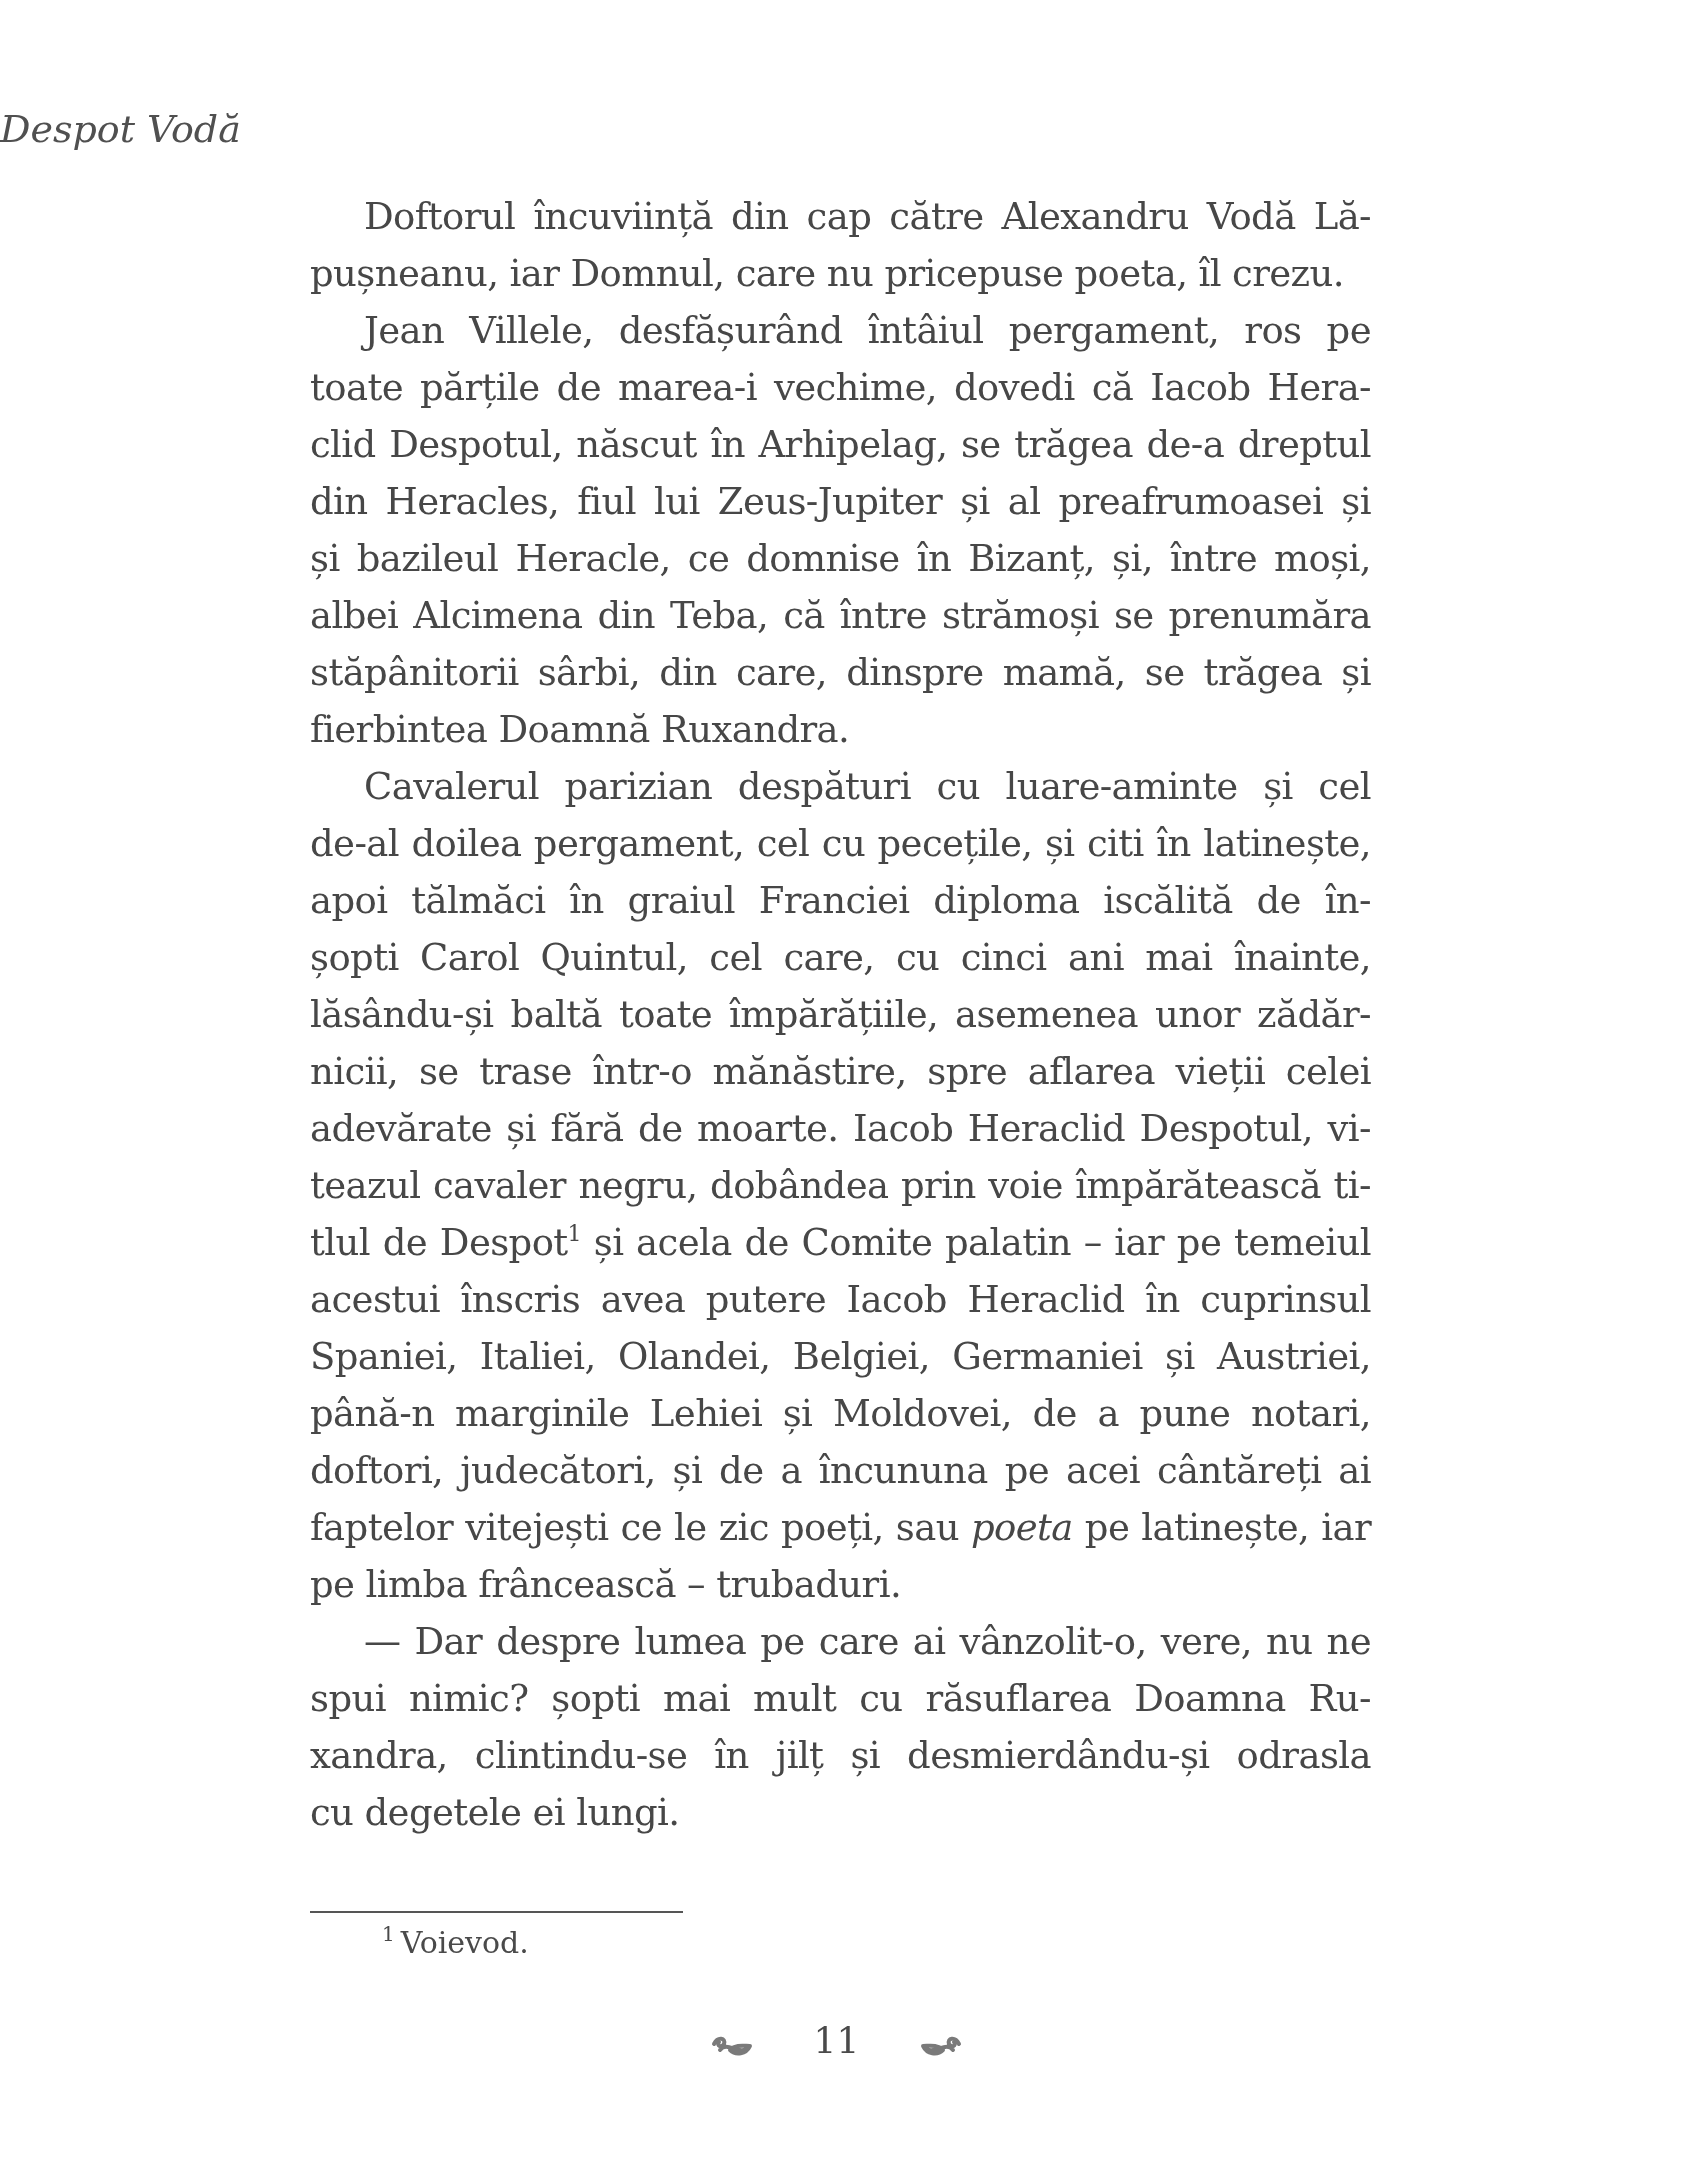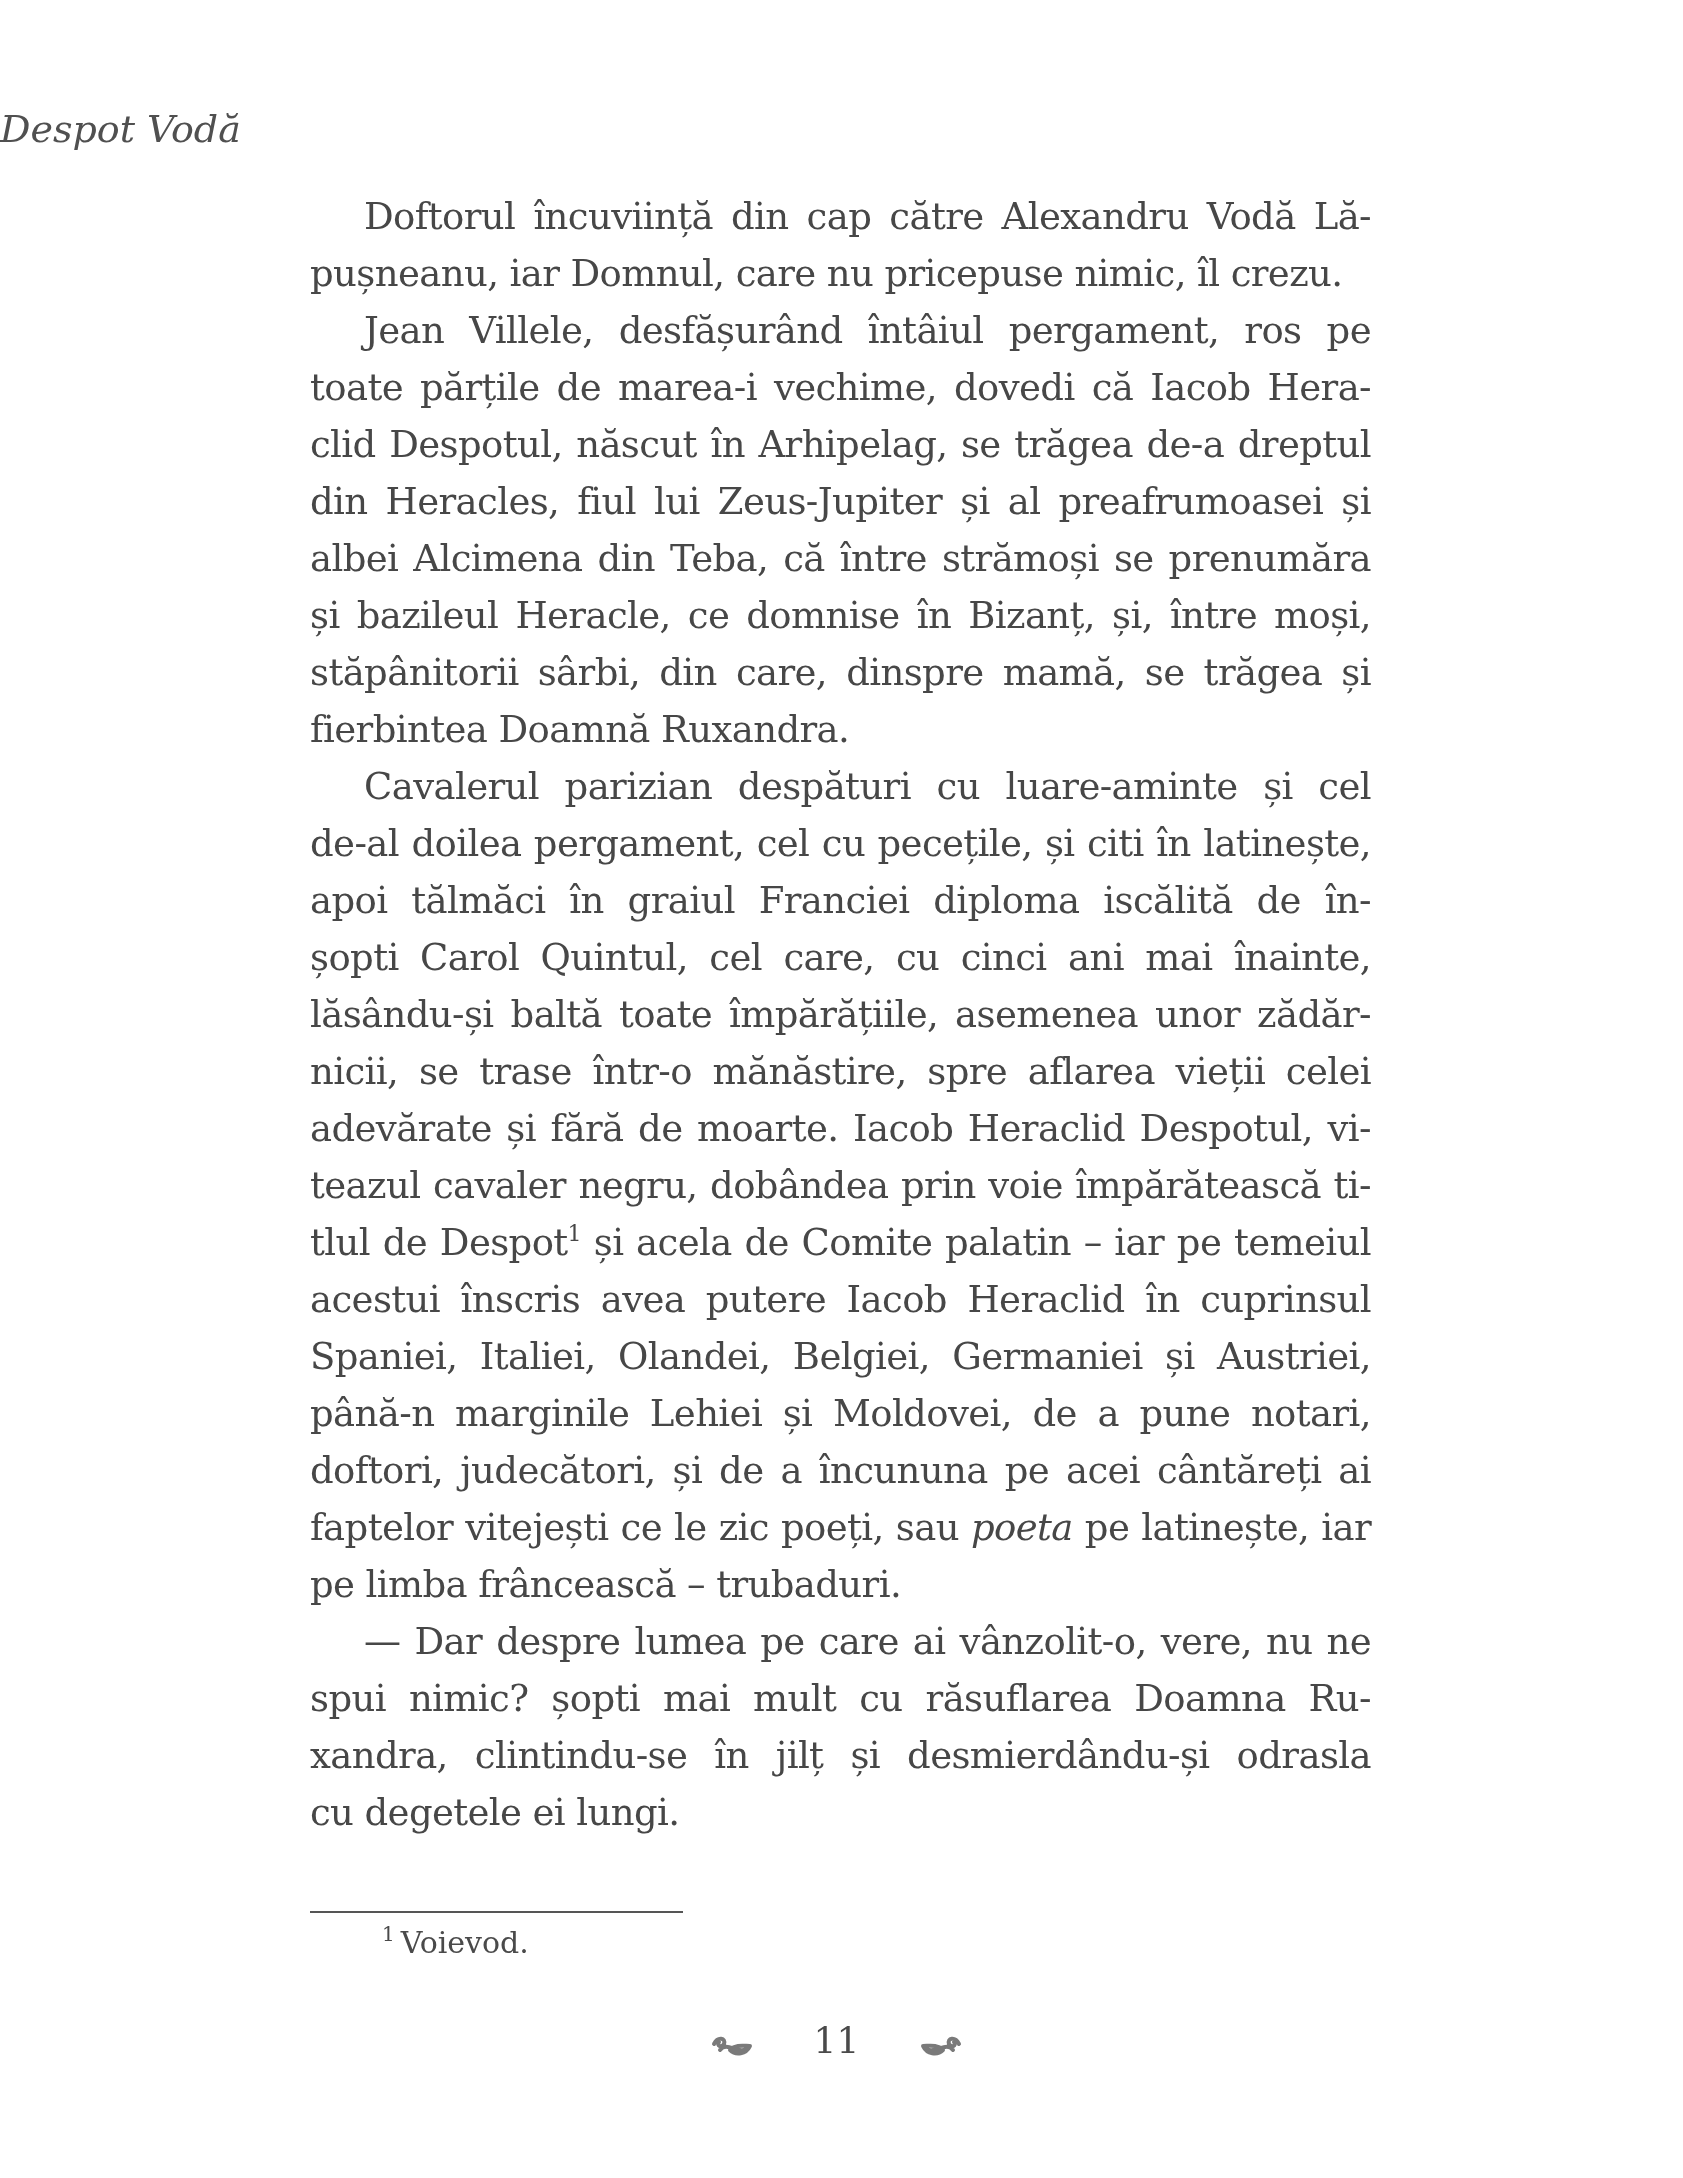--- a/index.html
+++ b/index.html
@@ -23,30 +23,30 @@
 </style>
 </head>
 <body>
 
 <div class="running-head">Despot Vodă</div>
 
 <div class="body-text">
 
   <div>
     <span class="line indent">Doftorul încuviință din cap către Alexandru Vodă Lă-</span>
-    <span class="line last">pușneanu, iar Domnul, care nu pricepuse nimic, îl crezu.</span>
+    <span class="line last">pușneanu, iar Domnul, care nu pricepuse poeta, îl crezu.</span>
   </div>
 
   <div>
     <span class="line indent">Jean Villele, desfășurând întâiul pergament, ros pe</span>
     <span class="line">toate părțile de marea-i vechime, dovedi că Iacob Hera-</span>
     <span class="line">clid Despotul, născut în Arhipelag, se trăgea de-a dreptul</span>
     <span class="line">din Heracles, fiul lui Zeus-Jupiter și al preafrumoasei și</span>
+    <span class="line">și bazileul Heracle, ce domnise în Bizanț, și, între moși,</span>
     <span class="line">albei Alcimena din Teba, că între strămoși se prenumăra</span>
-    <span class="line">și bazileul Heracle, ce domnise în Bizanț, și, între moși,</span>
     <span class="line">stăpânitorii sârbi, din care, dinspre mamă, se trăgea și</span>
     <span class="line last">fierbintea Doamnă Ruxandra.</span>
   </div>
 
   <div>
     <span class="line indent">Cavalerul parizian despături cu luare-aminte și cel</span>
     <span class="line">de-al doilea pergament, cel cu pecețile, și citi în latinește,</span>
     <span class="line">apoi tălmăci în graiul Franciei diploma iscălită de în-</span>
     <span class="line">șopti Carol Quintul, cel care, cu cinci ani mai înainte,</span>
     <span class="line">lăsându-și baltă toate împărățiile, asemenea unor zădăr-</span>

